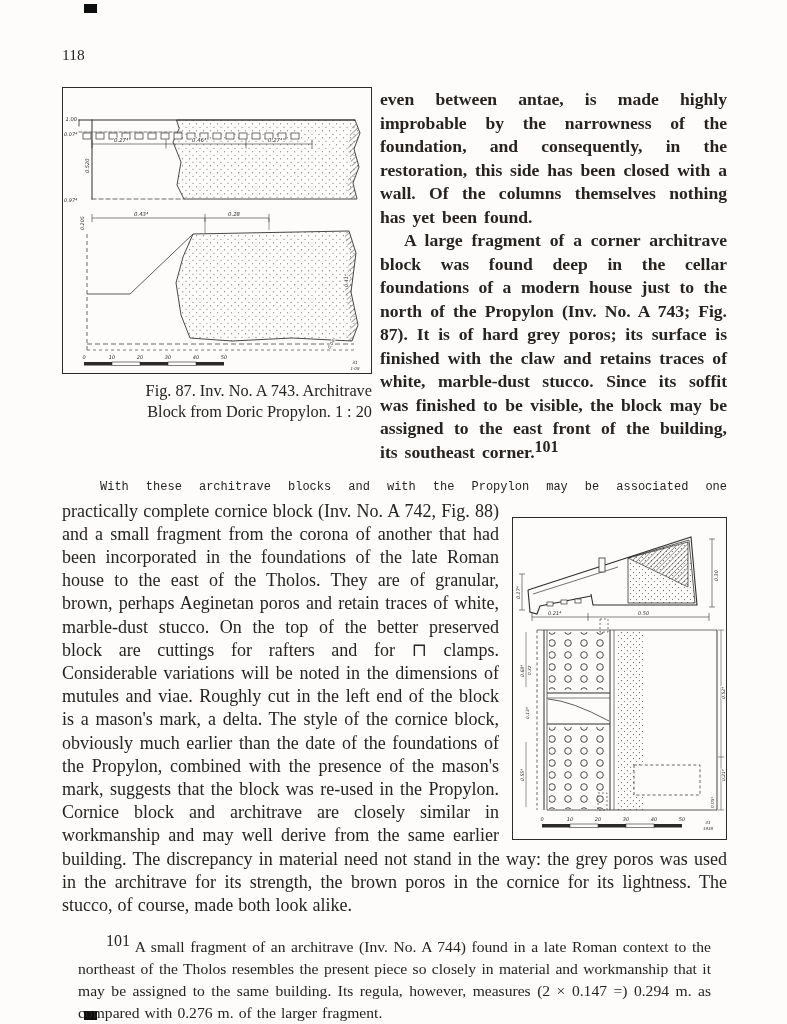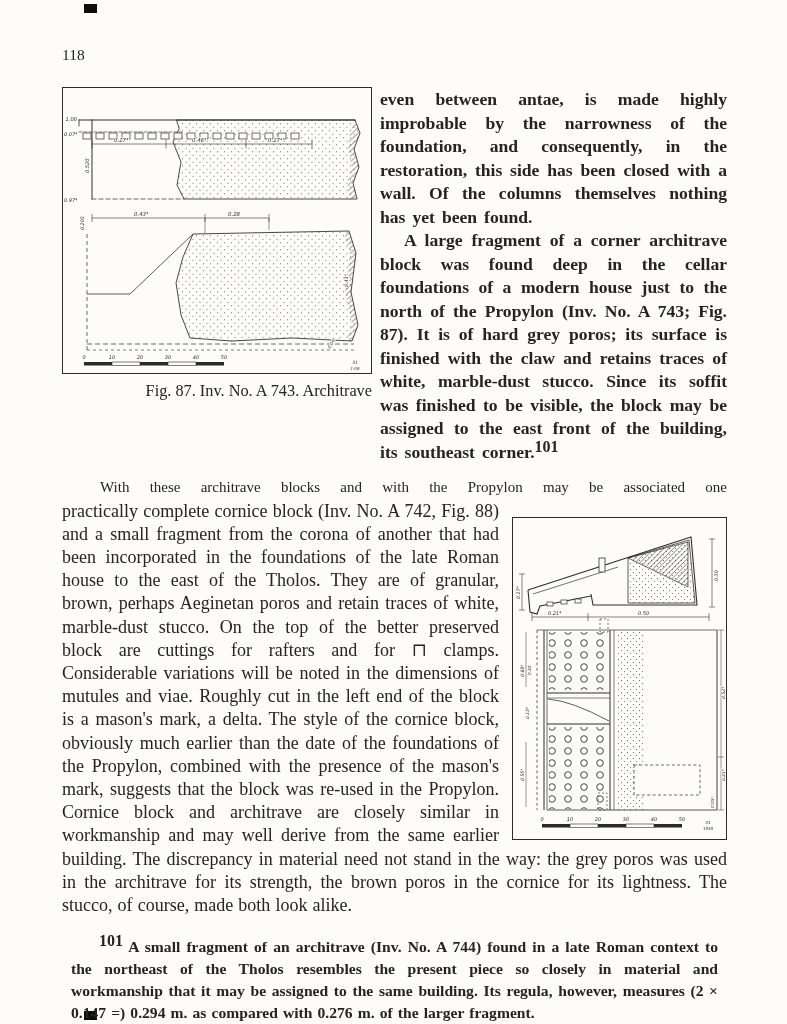--- a/index.html
+++ b/index.html
@@ -11,30 +11,30 @@
   .edge-mark.bottom{top:1011px;}
   header{position:relative;padding-top:46px;height:24px;}
   .pagenum{position:absolute;left:0;top:46px;font-size:15.5px;}
   .booktitle{text-align:center;font-size:15.5px;letter-spacing:3px;}
   .row1{display:flex;gap:8px;margin-top:17px;}
   .figblock{flex:0 0 310px;}
   .figcaption{margin-top:7px;text-align:right;font-size:16.3px;line-height:20.5px;}
   .rightcol{flex:1;padding-top:1px;}
   .rightcol p{margin:0;font-size:17.6px;line-height:23.5px;text-align:justify;word-spacing:2.6px;font-weight:bold;}
   .rightcol p.indent{text-indent:24px;}
-  p.lead{margin:12px 0 0 0;font-size:15px;line-height:23.5px;text-indent:38px;
-         text-align:justify;text-align-last:justify;word-spacing:1px;}
+  p.lead{margin:12px 0 0 0;font-size:12px;line-height:23.5px;text-indent:38px;
+         text-align:justify;text-align-last:justify;word-spacing:1px;font-family:Liberation Mono, monospace;}
   .bodywrap{margin-top:0;}
   .fig88block{float:right;width:215px;margin-left:13px;padding-top:17px;}
   .fig88block .figcaption{font-size:16.3px;line-height:21px;}
   p.bodytext{margin:0;font-size:18px;line-height:23.2px;text-align:justify;word-spacing:0.6px;}
   sup.fnref{font-size:16px;vertical-align:6px;line-height:0;}
   .footnote{clear:both;margin-top:19px;font-size:15.6px;line-height:22px;text-align:justify;
             word-spacing:1.2px;}
-  .footnote p{margin:9px;text-indent:28px;font-weight:bold;}
+  .footnote p{margin:16px;text-indent:28px;}
   svg{display:block;background:#fdfcfa;}
   svg text{font-family:"DejaVu Sans",sans-serif;font-style:italic;fill:#2c2c2c;
            paint-order:stroke;stroke:#fdfcfa;stroke-width:1.6px;}
 </style>
 </head>
 <body>
 
 <div class="page">
   <div class="edge-mark top"></div>
   <div class="edge-mark bottom"></div>
@@ -137,20 +137,21 @@
             <rect x="50" y="275" width="28" height="3.5" fill="none" stroke="#2a2a2a" stroke-width="0.6"></rect>
             <rect x="78" y="275" width="28" height="3.5" fill="#2a2a2a"></rect>
             <rect x="106" y="275" width="28" height="3.5" fill="none" stroke="#2a2a2a" stroke-width="0.6"></rect>
             <rect x="134" y="275" width="28" height="3.5" fill="#2a2a2a"></rect>
           </g>
           <text x="293" y="277" font-size="4.4" text-anchor="middle">31</text>
           <text x="293" y="283" font-size="4" text-anchor="middle">1·08</text>
         </svg>
         <div class="figcaption">
           <div>Fig. 87. Inv. No. A 743. Architrave</div>
+          <div>Block from Doric Propylon. 1 : 20</div>
         </div>
       </div>
 
       <div class="rightcol">
         <p>even between antae, is made highly improbable by the narrowness of the foundation, and consequently, in the restoration, this side has been closed with a wall. Of the columns themselves nothing has yet been found.</p>
         <p class="indent"><span>A large fragment of a corner architrave block was found deep in the cellar foundations of a modern house just to the north of the Propylon (Inv. No. A 743; Fig. 87). It is of hard grey poros; its surface is finished with the claw and retains traces of white, marble-dust stucco. Since its soffit was finished to be visible, the block may be assigned to the east front of the building, its southeast corner.</span><sup class="fnref">101</sup></p>
       </div>
     </div>
 
     <p class="lead">With these architrave blocks and with the Propylon may be associated one</p>

